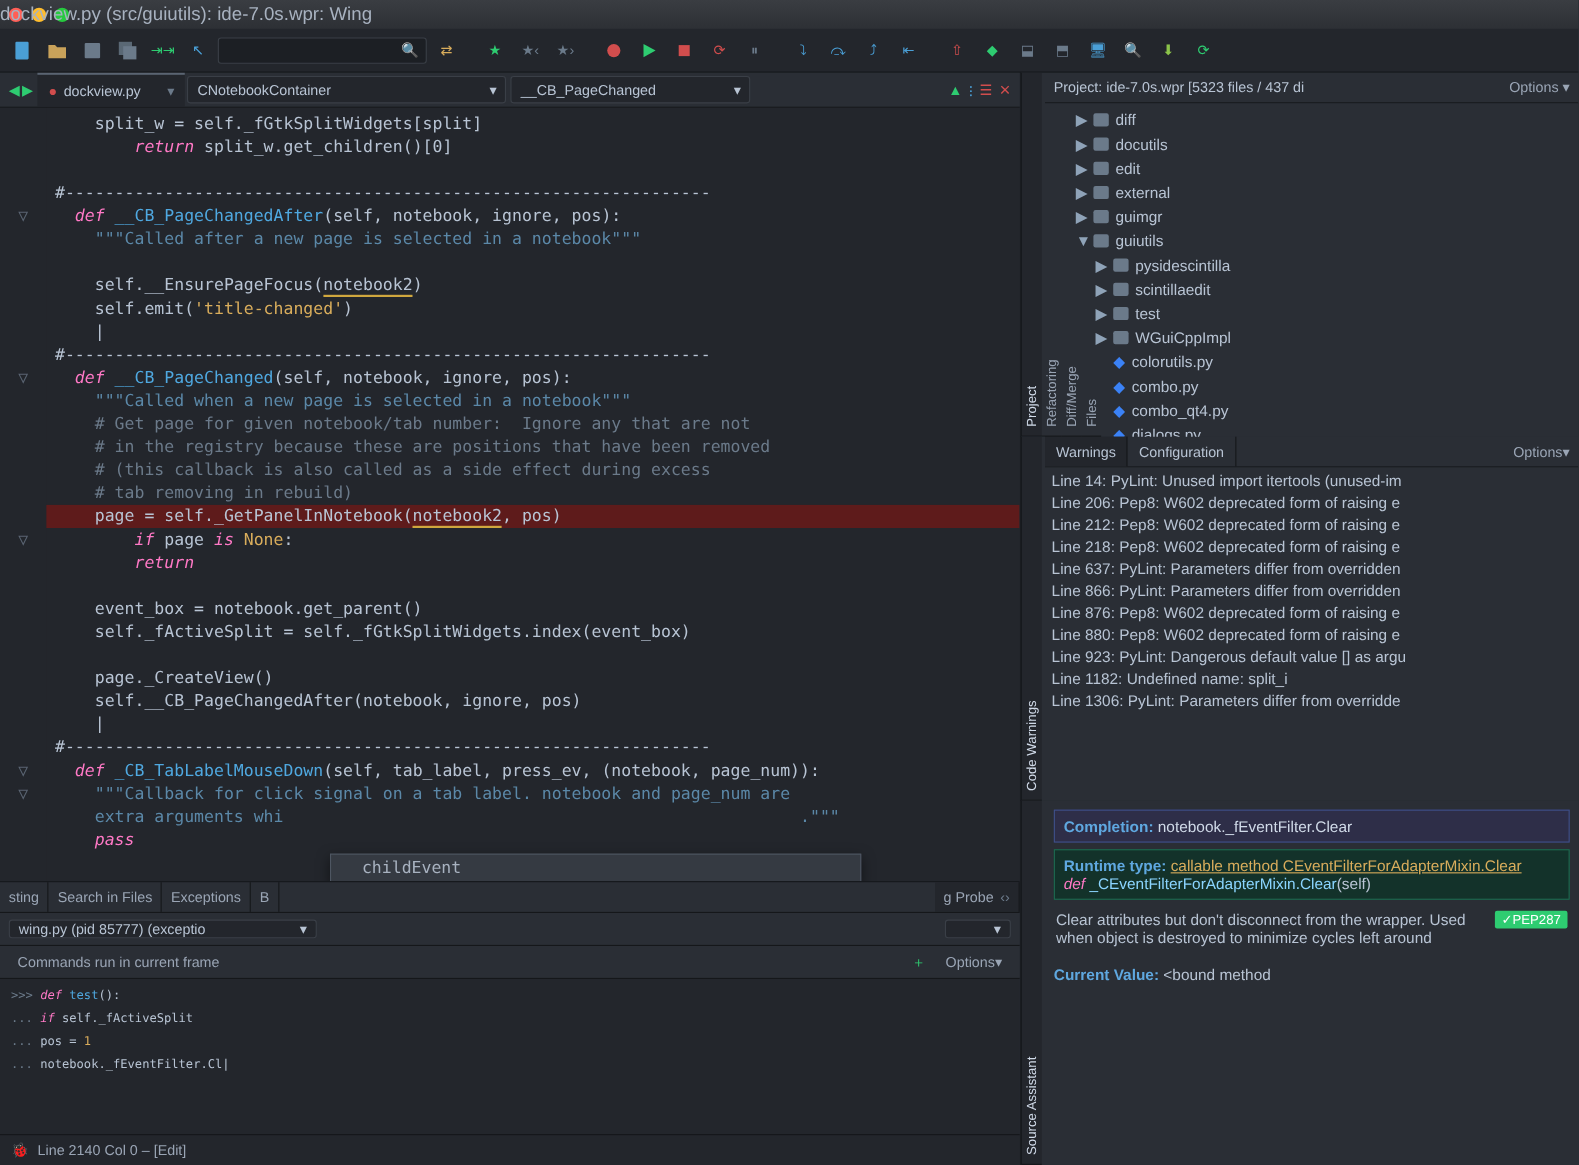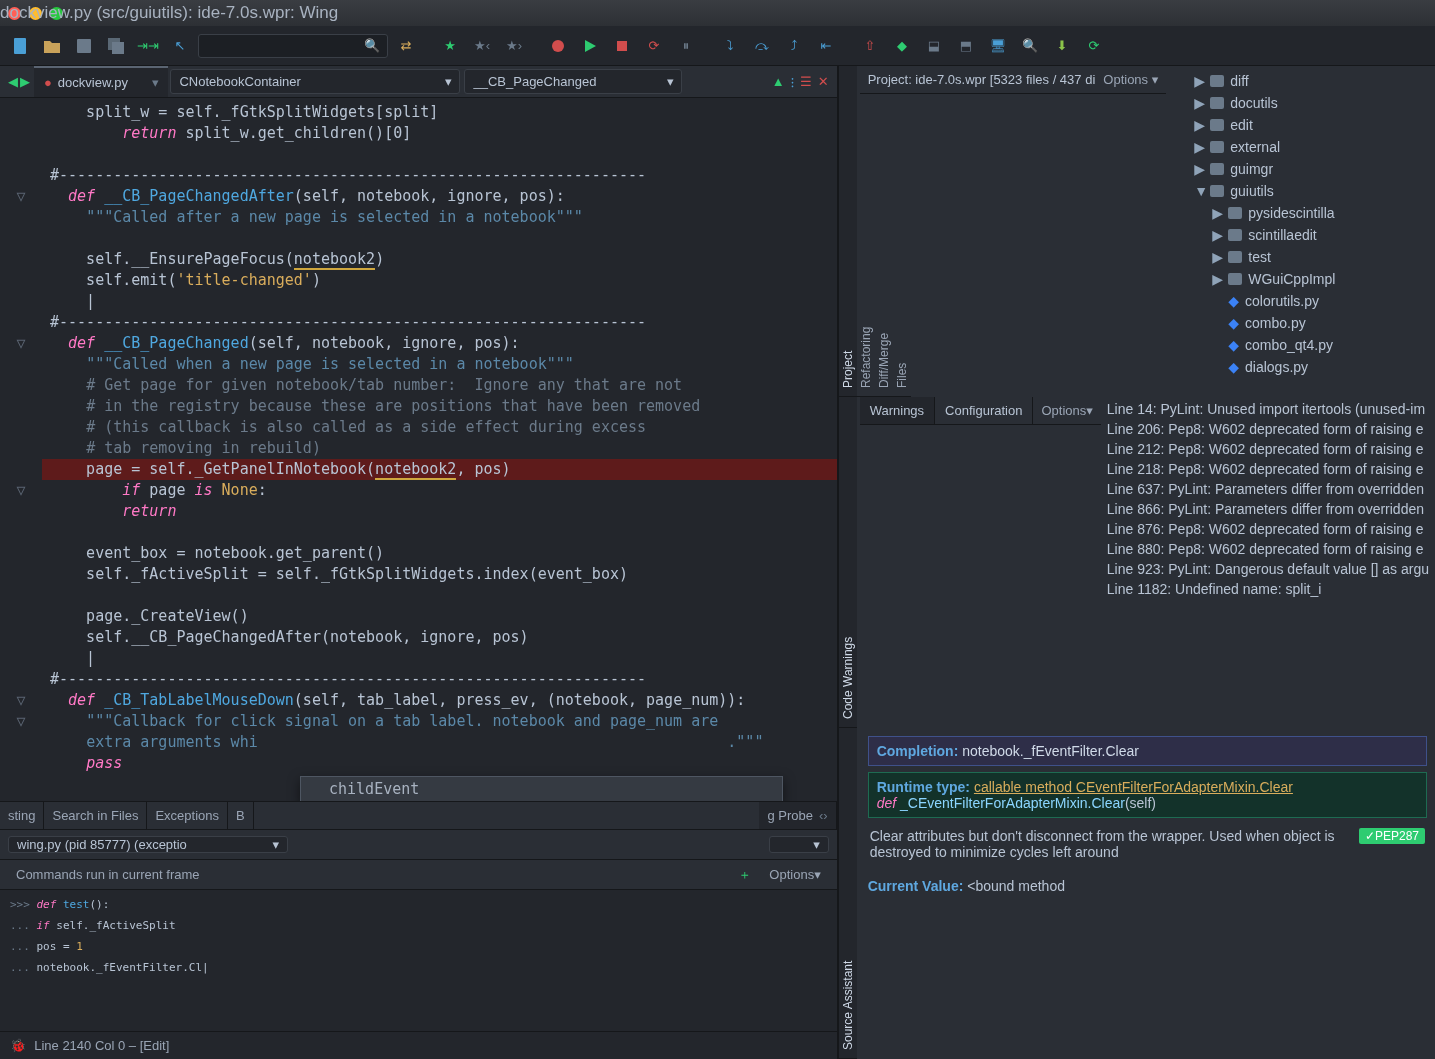--- a/index.html
+++ b/index.html
@@ -199,21 +199,21 @@
 .assist-box { background:#2e2e48; border:1px solid #3f518a; padding:6px 8px; margin-bottom:6px;}
 .assist-box2 { background:#13322a; border:1px solid #1e6b52; padding:6px 8px; margin-bottom:6px;}
 .assist-lbl { color:#5fa8e0; font-weight:bold;}
 .assist-val { color:#d0dae8;}
 .assist-link { color:#d9ad5c; text-decoration:underline;}
 .assist-def { color:#ff79c6; font-style:italic;}
 .assist-class { color:#8bd5ff;}
 .pep-badge { background:#2ecc71; color:#fff; padding:1px 6px; border-radius:2px; font-size:12px; float:right;}
 
 .right-block { flex:1; display:flex; }
-.right-content { flex:1; display:flex; flex-direction:row; }
+.right-content { flex:1; display:flex; flex-direction:column; }
 
 .proj-panel { height: 330px; }
 .warn-panel { height: 260px; }
 .assist-panel { flex:1; }
 
 .warn-tabs { display:flex; height:28px; border-bottom:1px solid #15171a;}
 .warn-tab { padding:0 10px; display:flex;align-items:center; border-right:1px solid #15171a; cursor:pointer;}
 .warn-tab.active { background:#23262c;}
 
 svg { display:block; }
@@ -517,20 +517,21 @@
             <div class="warn-row">Line 14: PyLint: Unused import itertools (unused-im</div>
             <div class="warn-row">Line 206: Pep8: W602 deprecated form of raising e</div>
             <div class="warn-row">Line 212: Pep8: W602 deprecated form of raising e</div>
             <div class="warn-row">Line 218: Pep8: W602 deprecated form of raising e</div>
             <div class="warn-row">Line 637: PyLint: Parameters differ from overridden</div>
             <div class="warn-row">Line 866: PyLint: Parameters differ from overridden</div>
             <div class="warn-row">Line 876: Pep8: W602 deprecated form of raising e</div>
             <div class="warn-row">Line 880: Pep8: W602 deprecated form of raising e</div>
             <div class="warn-row">Line 923: PyLint: Dangerous default value [] as argu</div>
             <div class="warn-row">Line 1182: Undefined name: split_i</div>
+            <div class="warn-row">Line 1306: PyLint: Parameters differ from overridde</div>
           </div>
       </div>
     </div>
 
     <div class="right-block assist-panel">
       <div class="side-tabs">
         <div class="side-tab active">Source Assistant</div>
       </div>
       <div class="right-content">
         <div class="panel-body assistant">

